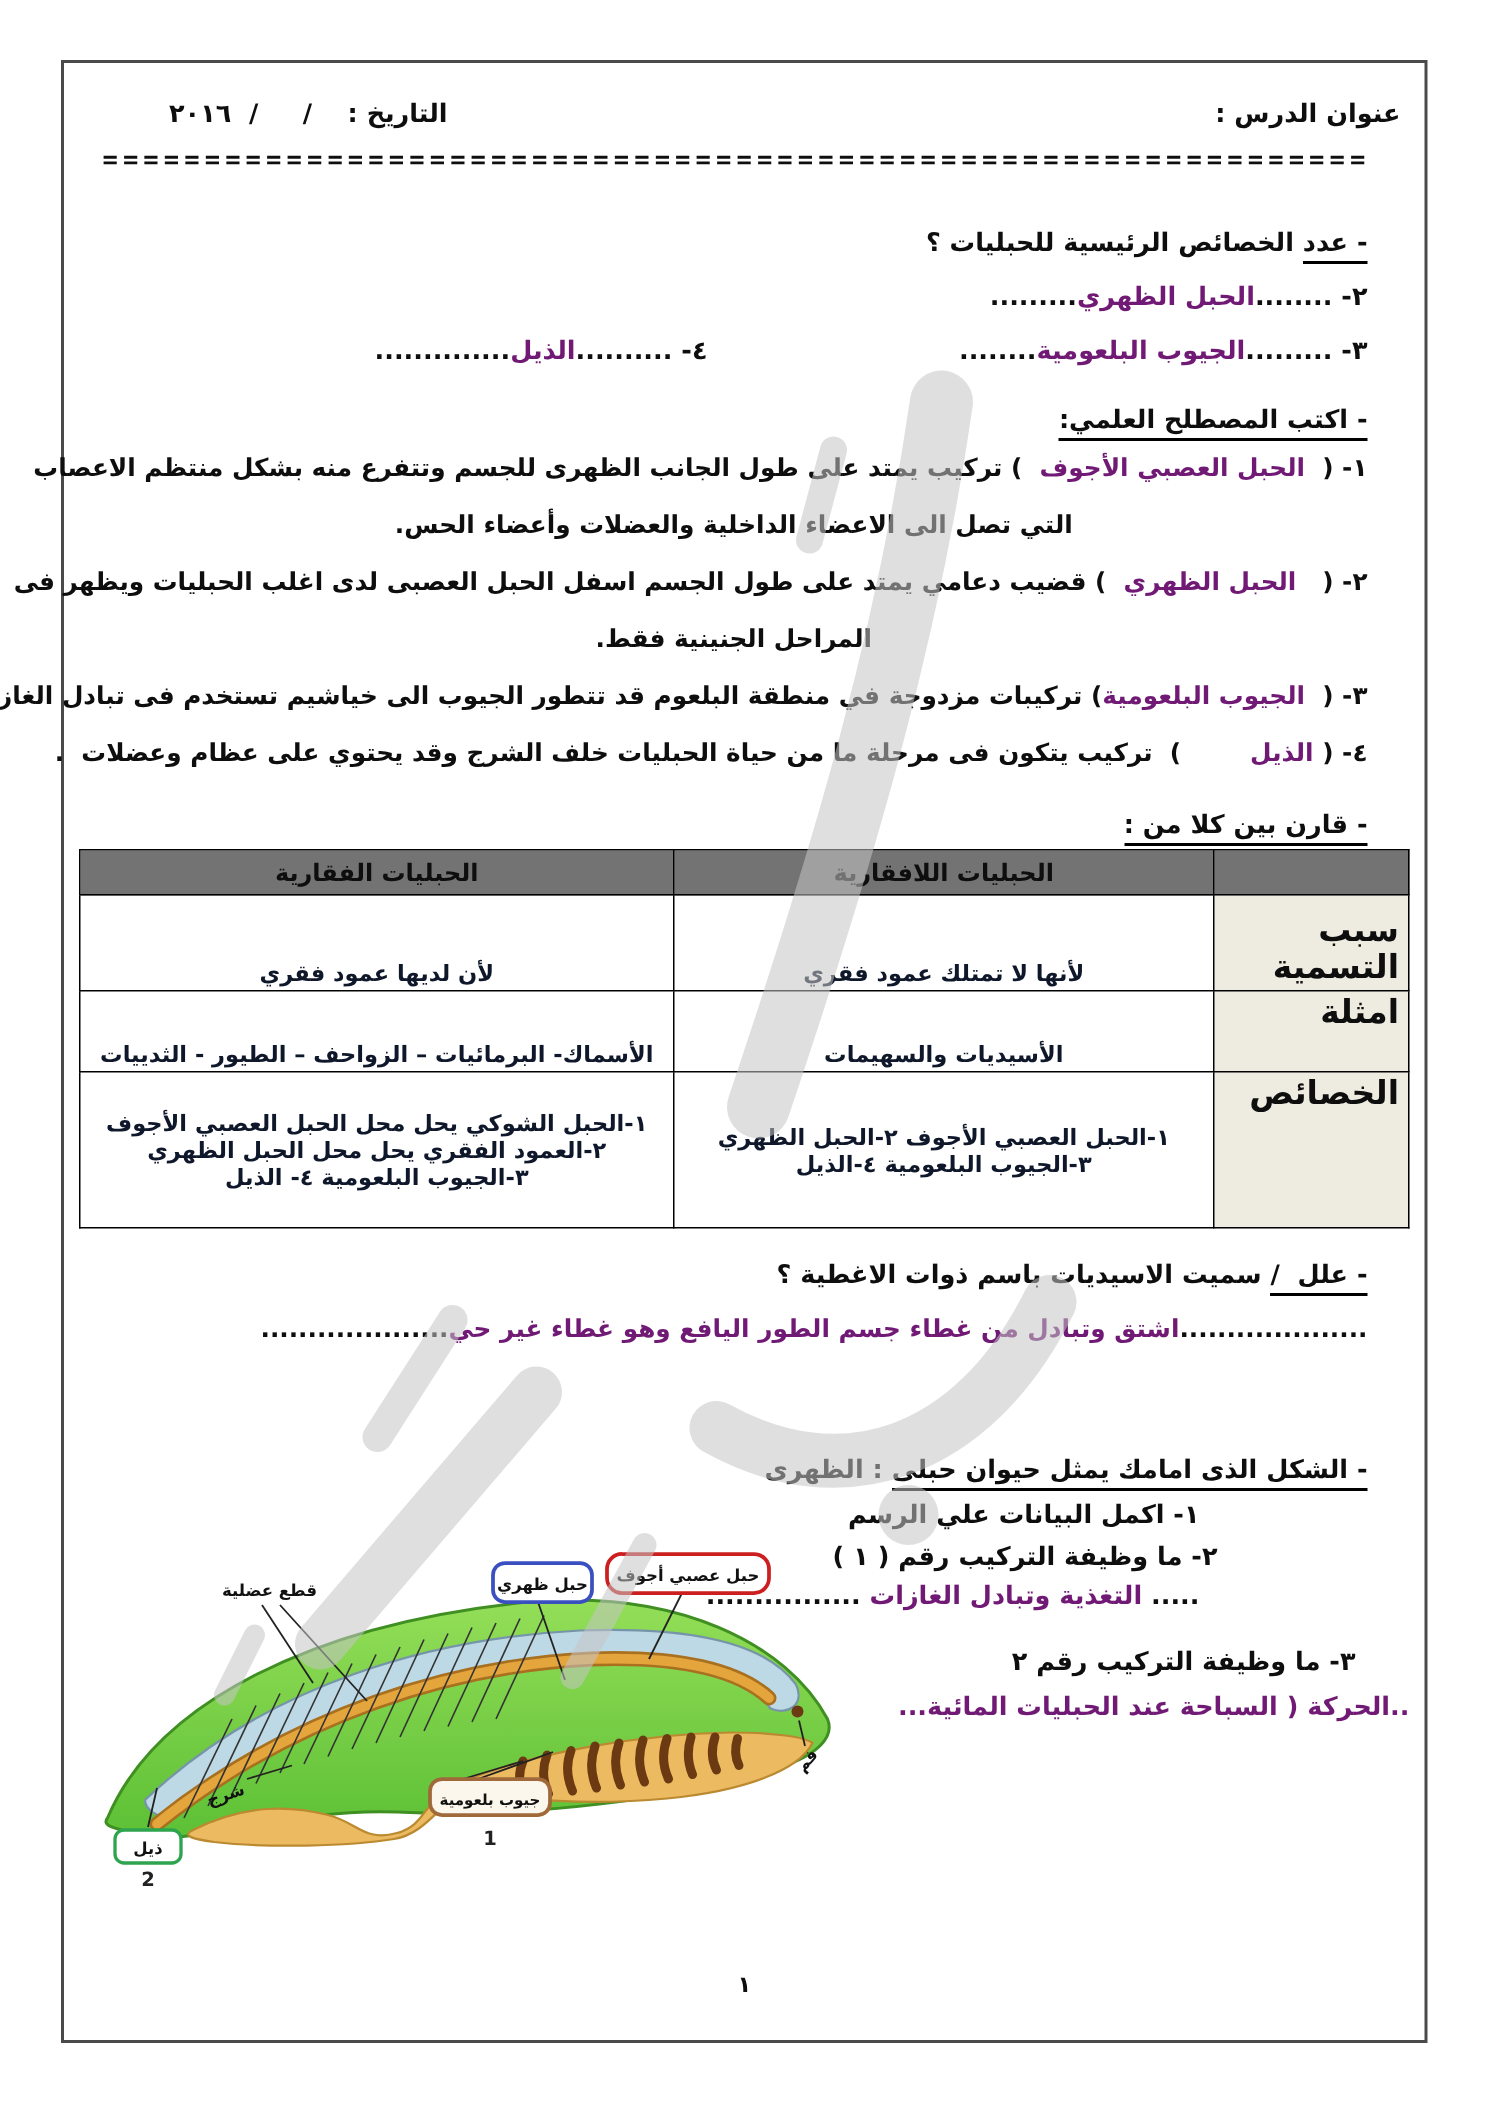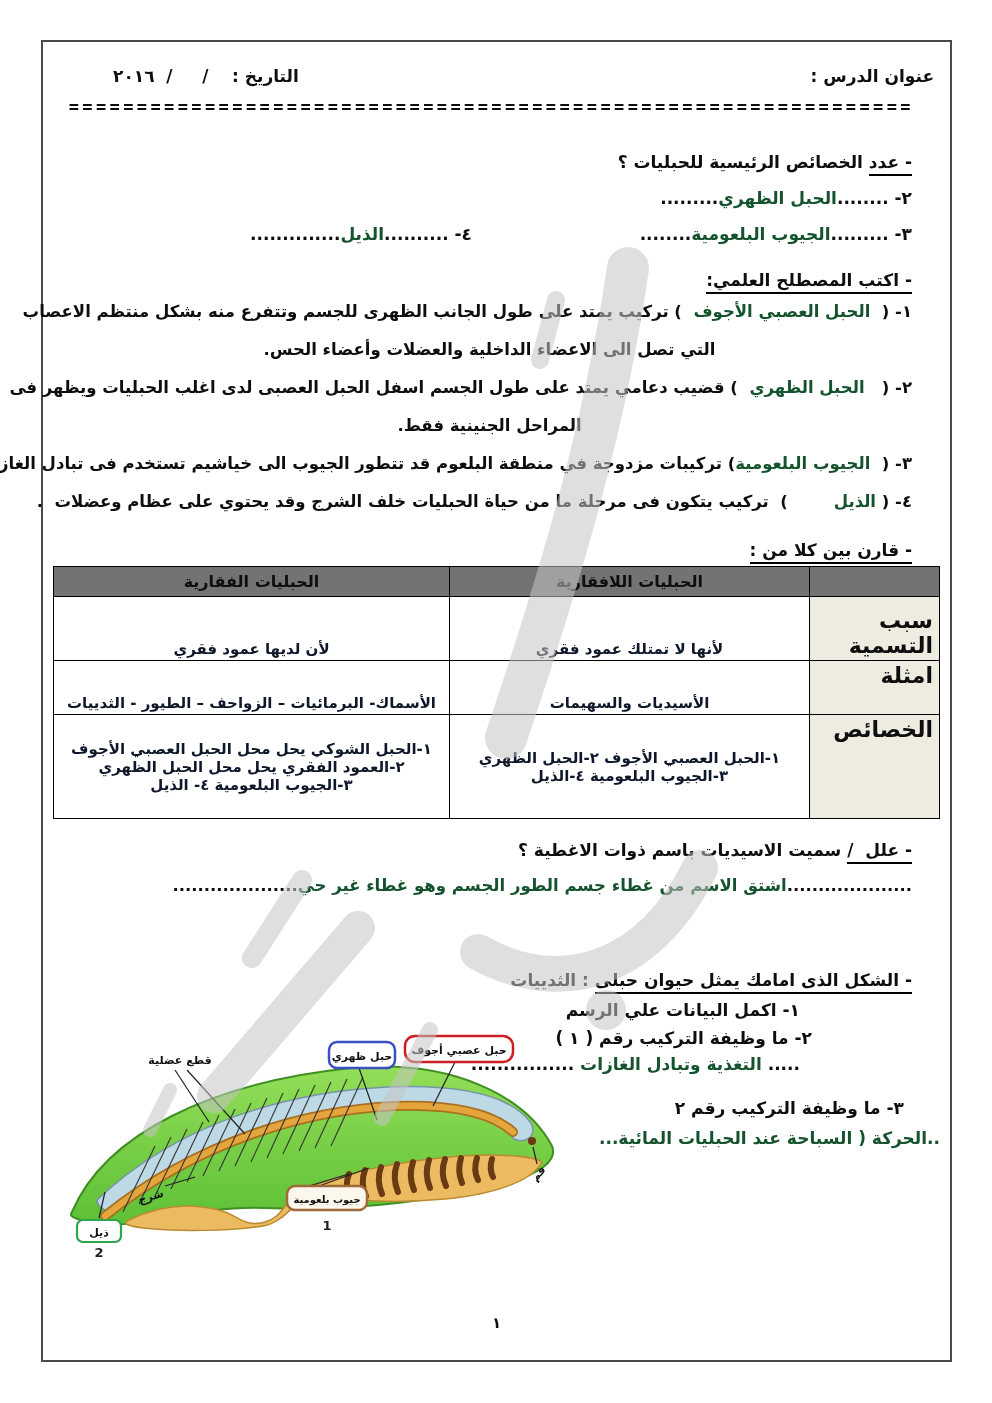--- a/index.html
+++ b/index.html
@@ -14,21 +14,21 @@
     overflow:hidden;
   }
   .frame{
     position:absolute;
     left:41px;top:40px;
     width:911px;height:1322px;
     border:2px solid #4a4a4a;
     box-sizing:border-box;
   }
   .abs{position:absolute;}
-  .red{color:#14532d;}
+  .red{color:#701a75;}
   .u{border-bottom:2.5px solid #000;padding-bottom:2px;}
   .sz{font-size:17px;white-space:pre;}
   .hdr-title{top:24px;right:16px;font-size:17px;}
   .hdr-date{top:24px;left:70px;font-size:17px;white-space:pre;}
   .sep{
     top:55px;left:16px;right:36px;
     font-family:"DejaVu Sans Mono",monospace;
     font-size:17px;letter-spacing:3.4px;
     white-space:nowrap;overflow:hidden;
   }
@@ -130,23 +130,23 @@
         <td class="cell-data">
           <div>١-الحبل الشوكي يحل محل الحبل العصبي الأجوف</div>
           <div>٢-العمود الفقري يحل محل الحبل الظهري</div>
           <div>٣-الجيوب البلعومية ٤- الذيل</div>
         </td>
       </tr>
     </tbody>
       </table>
 
     <div class="abs reason-head sz"><span class="u">- علل  /</span><span> سميت الاسيديات باسم ذوات الاغطية ؟</span></div>
-    <div class="abs reason-ans"><span>....................</span><span class="red">اشتق الاسم من غطاء جسم الطور الجسم وهو غطاء غير حي</span><span>....................</span></div>
-
-    <div class="abs shape-head sz"><span class="u">- الشكل الذى امامك يمثل حيوان حبلى</span><span> : الثدييات</span></div>
+    <div class="abs reason-ans"><span>....................</span><span class="red">اشتق وتبادل من غطاء جسم الطور اليافع وهو غطاء غير حي</span><span>....................</span></div>
+
+    <div class="abs shape-head sz"><span class="u">- الشكل الذى امامك يمثل حيوان حبلى</span><span> : الظهرى</span></div>
     <div class="abs shape-i1 sz">١- اكمل البيانات علي الرسم</div>
     <div class="abs shape-i2 sz">٢- ما وظيفة التركيب رقم ( ١ )</div>
     <div class="abs shape-a2 sz"><span>.....</span><span class="red"> التغذية وتبادل الغازات </span><span>................</span></div>
     <div class="abs shape-i3 sz">٣- ما وظيفة التركيب رقم ٢</div>
     <div class="abs shape-a3 sz red">..الحركة ( السباحة عند الحبليات المائية...</div>
 
     <div class="abs diagram">
       <svg width="535" height="228" viewBox="0 0 535 228" xmlns="http://www.w3.org/2000/svg">
         <defs>
           <linearGradient id="g1" x1="0" y1="0" x2="0" y2="1">

